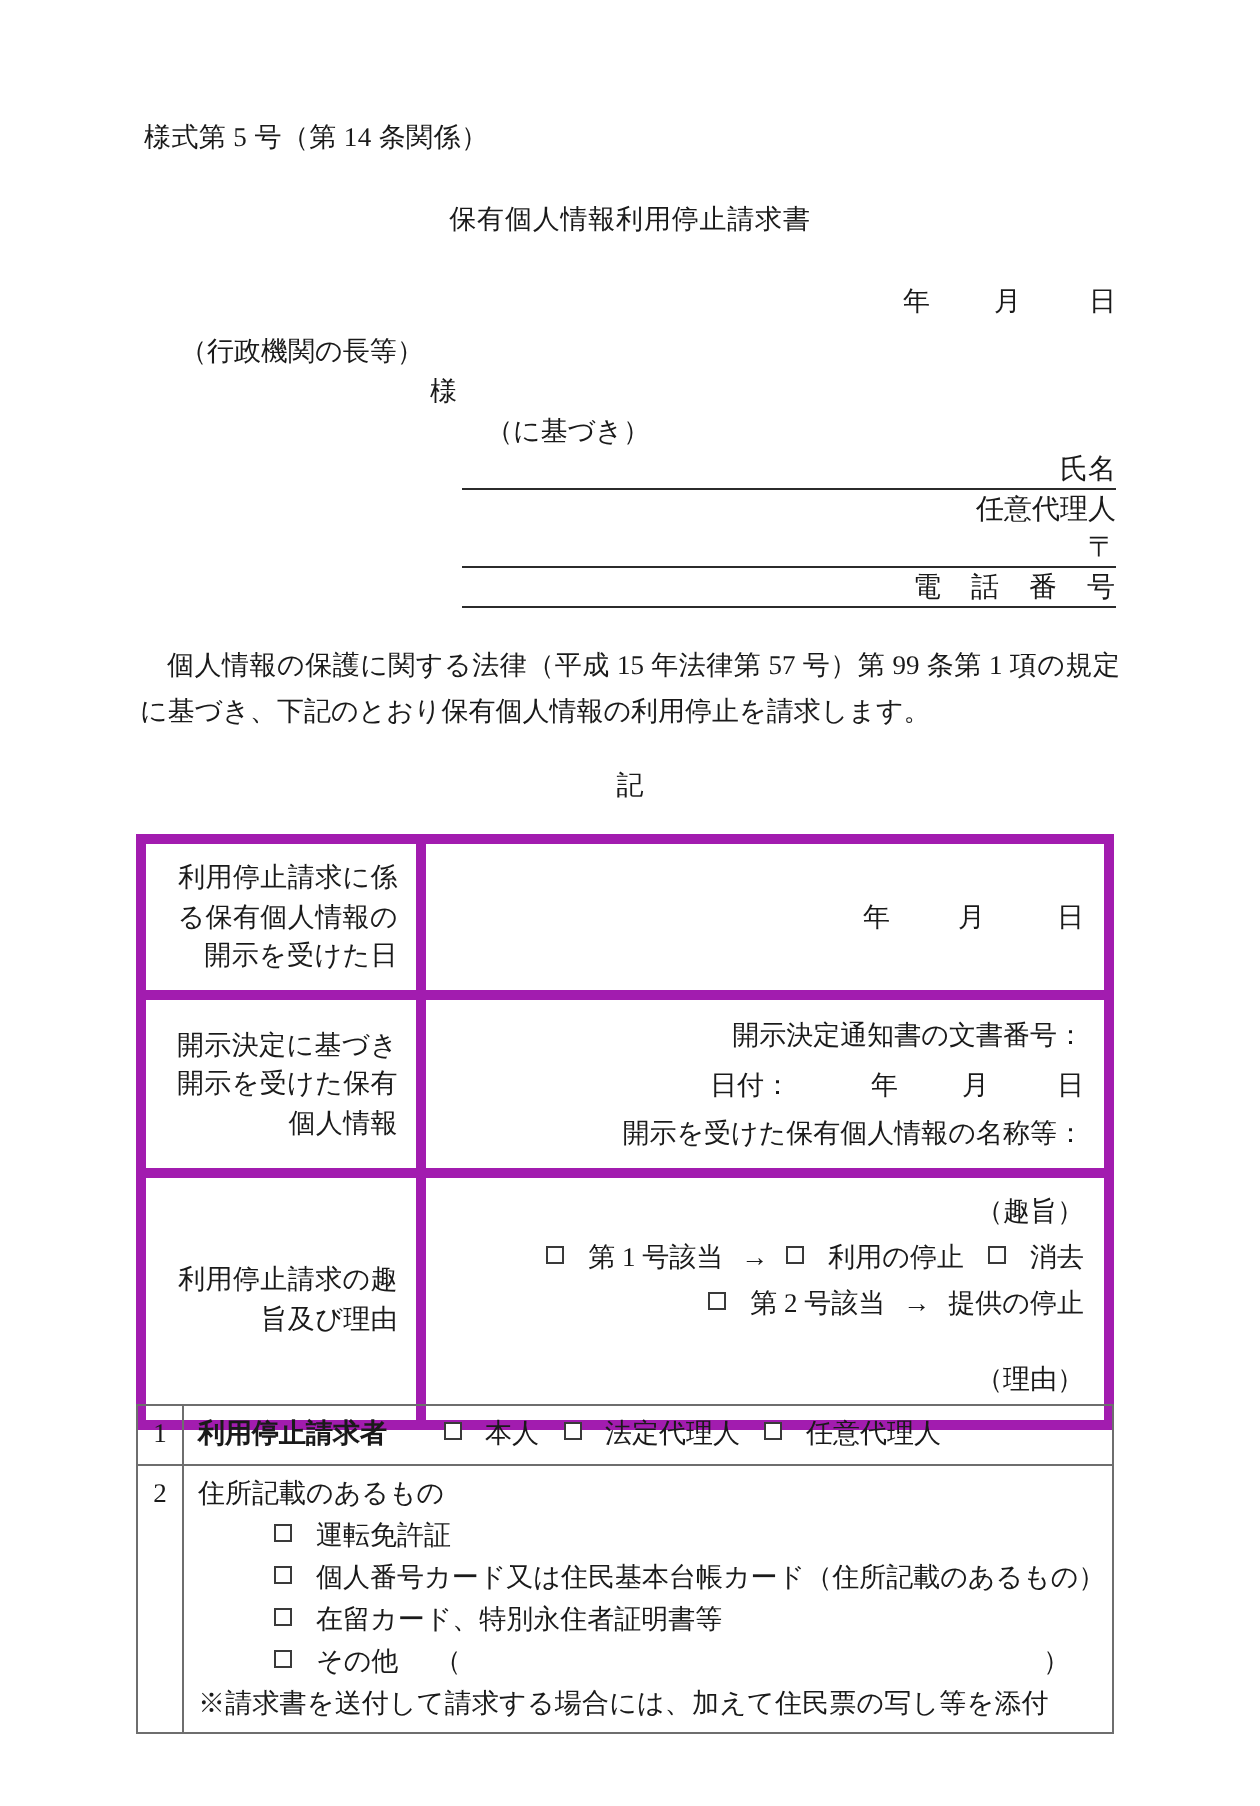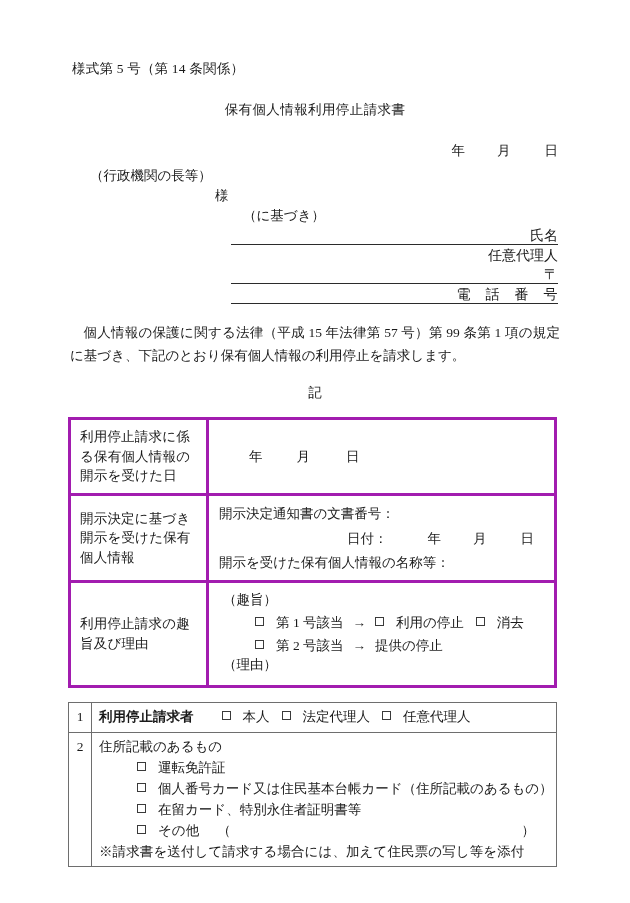--- a/index.html
+++ b/index.html
@@ -125,24 +125,25 @@
   .main-table {
     position: absolute;
     left: 68px;
     top: 417px;
     width: 489px;
     border-collapse: collapse;
     table-layout: fixed;
     font-size: 13.5px;
   }
   .main-table td {
-    border: 3px solid #a21caf;
+    border: 5px solid #a21caf;
     vertical-align: middle;
     padding: 6px 8px;
     line-height: 1.45;
+    text-align: right;
   }
   .main-table td.label-cell {
     width: 117px;
     padding: 7px 9px;
     letter-spacing: 0.2px;
   }
   .main-table td.value-cell {
     padding: 8px 10px;
   }
   .r1-label { line-height: 1.55; }
@@ -163,21 +164,21 @@
   .r2-date-line .ymd-m { margin-right: 34px; }
 
   .r3-cell { padding: 7px 10px 10px 10px !important; }
   .r3-cell .sub-head { margin-left: 4px; }
   .chk-line {
     white-space: nowrap;
     margin-top: 3px;
     padding-left: 36px;
   }
   .chk-line .arrow { margin: 0 9px; }
-  .r3-cell .reason { margin-top: 0; margin-left: 4px; }
+  .r3-cell .reason { margin-top: 19px; margin-left: 4px; }
 
   .cbox {
     display: inline-block;
     width: 9px;
     height: 9px;
     border: 1px solid #3a3a3a;
     margin-right: 12px;
     vertical-align: 1px;
     box-sizing: border-box;
     background: #fff;

